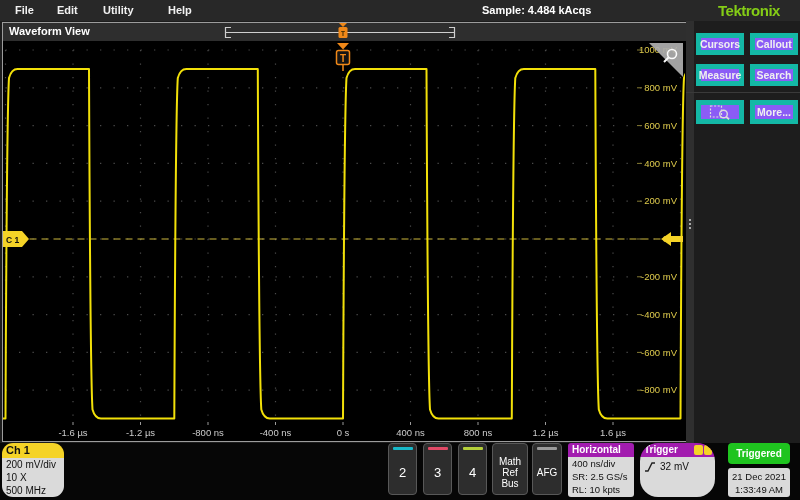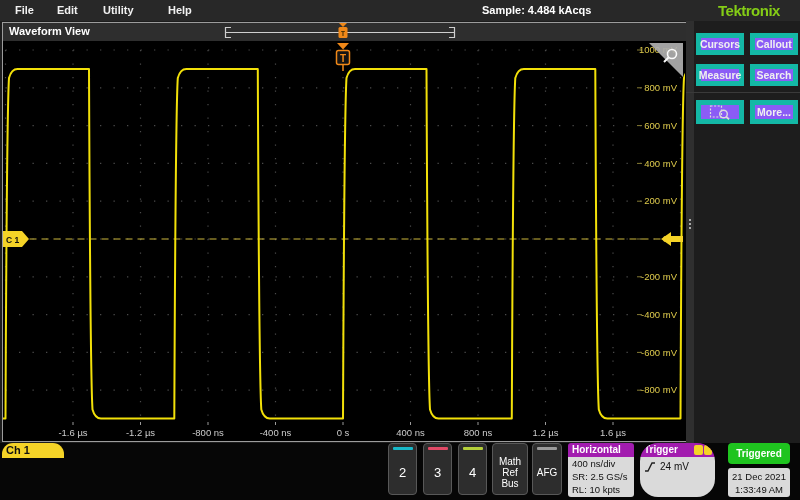--- a/index.html
+++ b/index.html
@@ -181,20 +181,25 @@
       <line x1="17.2" y1="12.7" x2="20" y2="15.4" stroke="#ddd" stroke-width="1.8"></line>
     </svg>
   </div>
   <div class="sbtn b-more">More...</div>
 </div>
 
 <div class="bottombar">
 
   <div class="badge ch1-badge">
     <div class="badge-header" style="background: rgb(245, 211, 39);">Ch 1</div>
+    <div class="badge-body">
+      <div>200 mV/div</div>
+      <div>10 X</div>
+      <div>500 MHz</div>
+    </div>
   </div>
 
   <div class="chbtn ch2p">
     <div class="stripe" style="background: rgb(24, 184, 200);"></div>
     <div class="chnum">2</div>
   </div>
   <div class="chbtn ch3p">
     <div class="stripe" style="background: rgb(224, 74, 102);"></div>
     <div class="chnum">3</div>
   </div>
@@ -229,21 +234,21 @@
       <span class="trig-chip">
           <span style="background: rgb(245, 211, 39);"></span>
           <span style="background: rgb(245, 211, 39);"></span>
         </span>
     </div>
     <div class="badge-body">
       <div class="t-body-row">
         <svg width="12" height="12" viewBox="0 0 12 12">
           <path d="M1 10 L4 10 L8 2 L11 2" fill="none" stroke="#222" stroke-width="1.4"></path>
         </svg>
-        <span>24 mV</span>
+        <span>32 mV</span>
       </div>
     </div>
   </div>
 
   <div class="triggered" style="background: rgb(31, 196, 31);">Triggered</div>
   <div class="datetime">
     <div>21 Dec 2021</div>
     <div>1:33:49 AM</div>
   </div>
 </div>

